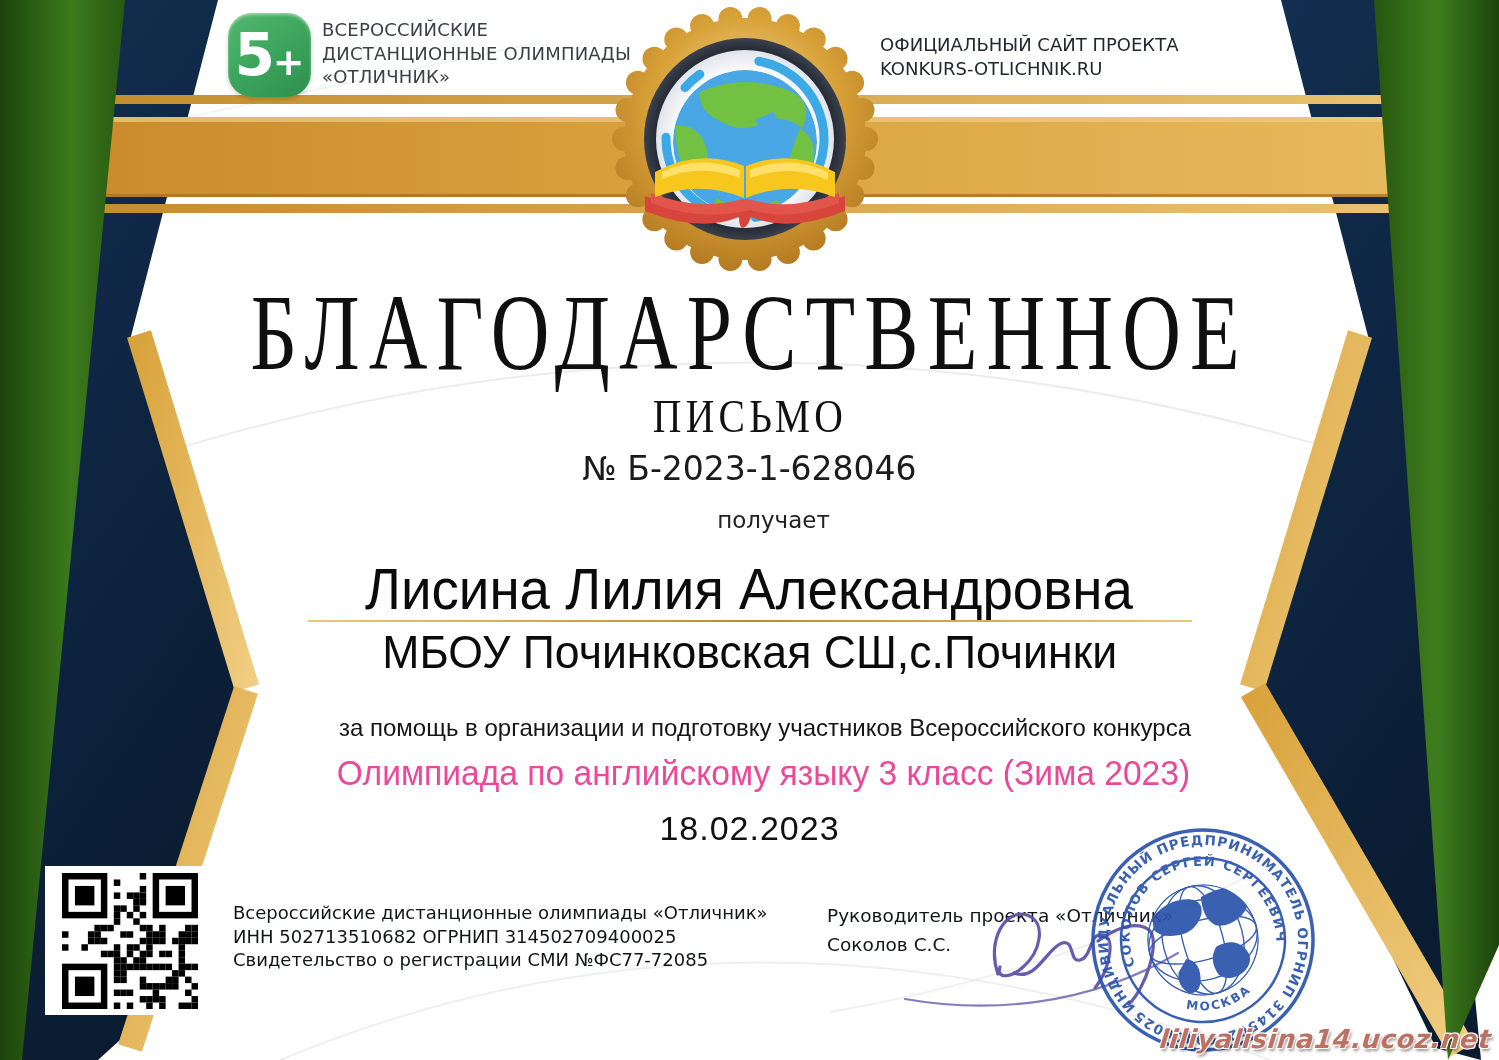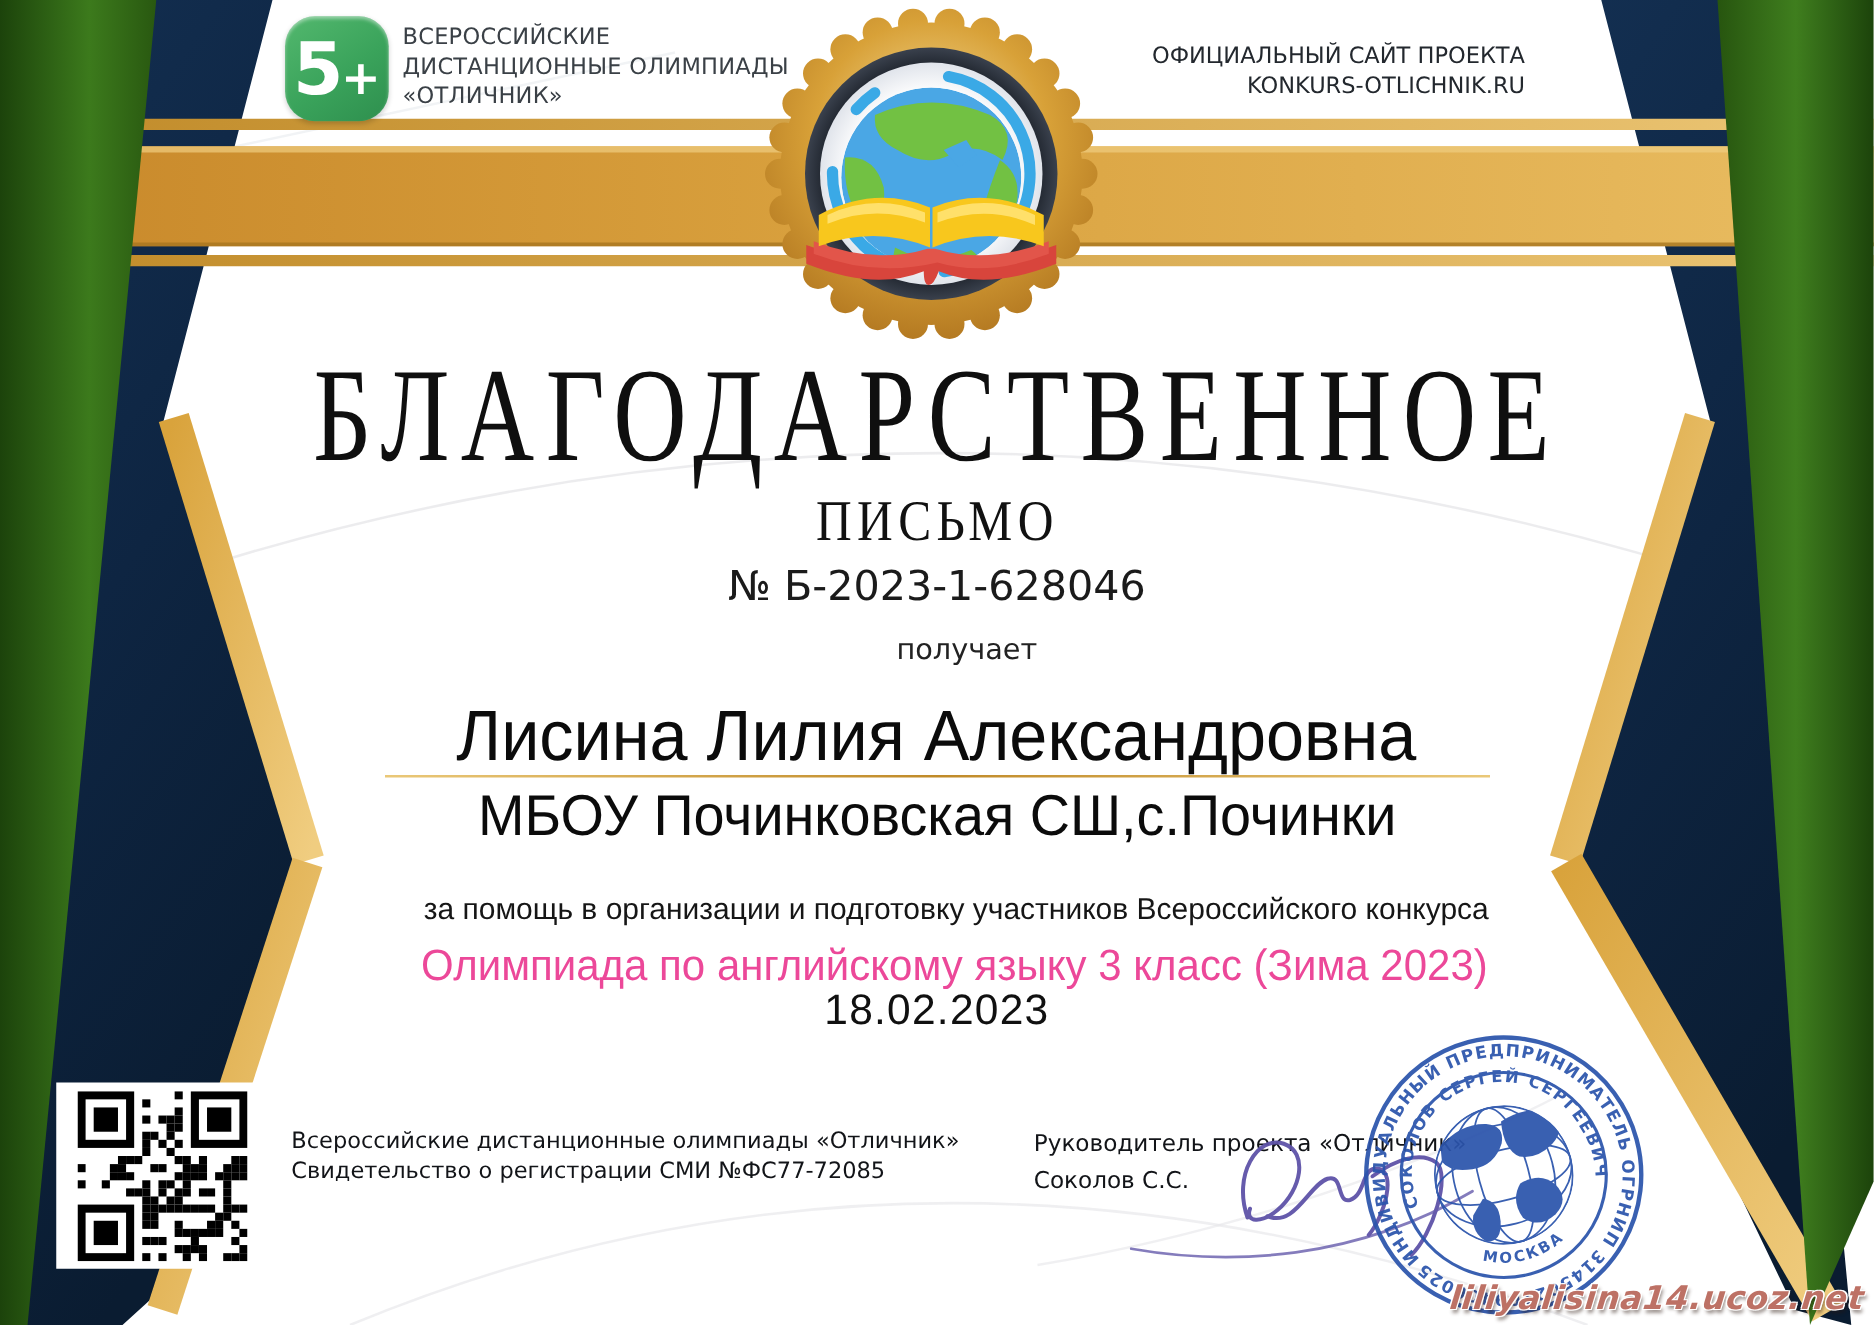--- a/index.html
+++ b/index.html
@@ -10,40 +10,40 @@
   .txt{position:absolute;left:0;right:0;text-align:center;white-space:nowrap;}
 
   .logo-badge{position:absolute;left:228px;top:13px;width:83px;height:84px;border-radius:24px;
      background:linear-gradient(145deg,#53b86e 0%,#3aa35b 55%,#2e8f4e 100%);
      box-shadow:inset 0 2px 3px rgba(255,255,255,.45), 0 2px 4px rgba(0,0,0,.18);
      display:flex;align-items:center;justify-content:center;color:#fff;z-index:2;}
   .logo-badge .five{font-size:58px;font-weight:bold;line-height:1;}
   .logo-badge .plus{font-size:38px;font-weight:bold;line-height:1;margin:14px 0 0 -2px;}
   .hdr-org{position:absolute;left:322px;top:18px;font-size:18px;line-height:23.5px;
      color:#3a4046;letter-spacing:.2px;z-index:2;}
-  .hdr-site{position:absolute;left:880px;top:33px;width:340px;text-align:right;
+  .hdr-site{position:absolute;left:880px;top:33px;width:340px;text-align:left;
      font-size:18px;line-height:23.5px;color:#23282e;z-index:2;}
 
   .title{top:280px;font-family:"Liberation Serif","DejaVu Serif",serif;font-size:107px;
      line-height:1;color:#0f0f0f;z-index:2;}
   .title .sq{display:inline-block;transform:scaleX(.76);letter-spacing:12px;}
   .subtitle{top:390px;font-family:"Liberation Serif","DejaVu Serif",serif;font-size:46px;color:#111;z-index:2;}
   .subtitle .sq{display:inline-block;transform:scaleX(.86);letter-spacing:5px;}
   .cert-number{top:449px;font-size:33px;color:#1b1b1b;z-index:2;}
   .receives{top:507px;font-size:23px;color:#222;z-index:2;margin-left:48px;}
   .name{top:556px;font-family:"Liberation Sans",sans-serif;font-size:57px;color:#0b0b0b;z-index:2;}
   .name .sq{display:inline-block;transform:scaleX(.96);}
   .name-underline{position:absolute;left:308px;top:620px;width:884px;height:2px;z-index:2;
      background:linear-gradient(90deg,#eac878,#c08a28 50%,#eac878);}
   .school{top:625px;font-family:"Liberation Sans",sans-serif;font-size:46px;color:#0b0b0b;z-index:2;}
   .school .sq{display:inline-block;transform:scaleX(.97);}
   .reason{top:714px;font-family:"Liberation Sans",sans-serif;font-size:24px;color:#161616;z-index:2;padding-left:31px;}
   .event{top:753px;font-family:"Liberation Sans",sans-serif;font-size:35px;color:#ec4899;z-index:2;padding-left:28px;}
   .event .sq{display:inline-block;transform:scaleX(.96);}
-  .date{top:789px;font-family:"Liberation Sans",sans-serif;font-size:34px;letter-spacing:1px;color:#101010;z-index:2;}
+  .date{top:809px;font-family:"Liberation Sans",sans-serif;font-size:34px;letter-spacing:1px;color:#101010;z-index:2;}
 
   .qr-box{position:absolute;left:45px;top:866px;width:170px;height:149px;background:#fff;
      display:flex;align-items:center;justify-content:center;z-index:2;}
   .foot-left{position:absolute;left:233px;top:901px;font-size:18px;line-height:23.5px;color:#121418;z-index:2;}
   .foot-right{position:absolute;left:827px;top:901px;font-size:18.5px;line-height:29px;color:#121418;z-index:3;}
   .watermark{position:absolute;right:8px;bottom:6px;font-size:26px;font-style:italic;font-weight:bold;
      color:#bd7165;transform:skewX(-6deg);z-index:6;letter-spacing:.5px;
      text-shadow:-1px -1px 0 #fff,1px -1px 0 #fff,-1px 1px 0 #fff,1px 1px 0 #fff,2px 3px 3px rgba(40,20,10,.45);}
 </style>
 </head>
@@ -336,20 +336,21 @@
       <rect x="90.66666666666667" y="0" width="45.333333333333336" height="45.333333333333336" fill="#000"></rect>
       <rect x="97.14285714285714" y="6.476190476190476" width="32.38095238095238" height="32.38095238095238" fill="#fff"></rect>
       <rect x="103.61904761904762" y="12.952380952380953" width="19.42857142857143" height="19.42857142857143" fill="#000"></rect>
       <rect x="0" y="90.66666666666667" width="45.333333333333336" height="45.333333333333336" fill="#000"></rect>
       <rect x="6.476190476190476" y="97.14285714285714" width="32.38095238095238" height="32.38095238095238" fill="#fff"></rect>
       <rect x="12.952380952380953" y="103.61904761904762" width="19.42857142857143" height="19.42857142857143" fill="#000"></rect>
     </svg>
 </div>
 <div class="foot-left">
   <div>Всероссийские дистанционные олимпиады «Отличник»</div>
+  <div>ИНН 502713510682 ОГРНИП 314502709400025</div>
   <div>Свидетельство о регистрации СМИ №ФС77-72085</div>
 </div>
 <div class="foot-right">
   <div>Руководитель проекта «Отличник»</div>
   <div>Соколов С.С.</div>
 </div>
 
 <svg id="fg-svg" width="1499" height="1060" viewBox="0 0 1499 1060">
   <defs>
     <path id="stampOuterPath" d="M1120.7,987.5 A95,95 0 1 1 1285.3,892.5 A95,95 0 1 1 1120.7,987.5"></path>

